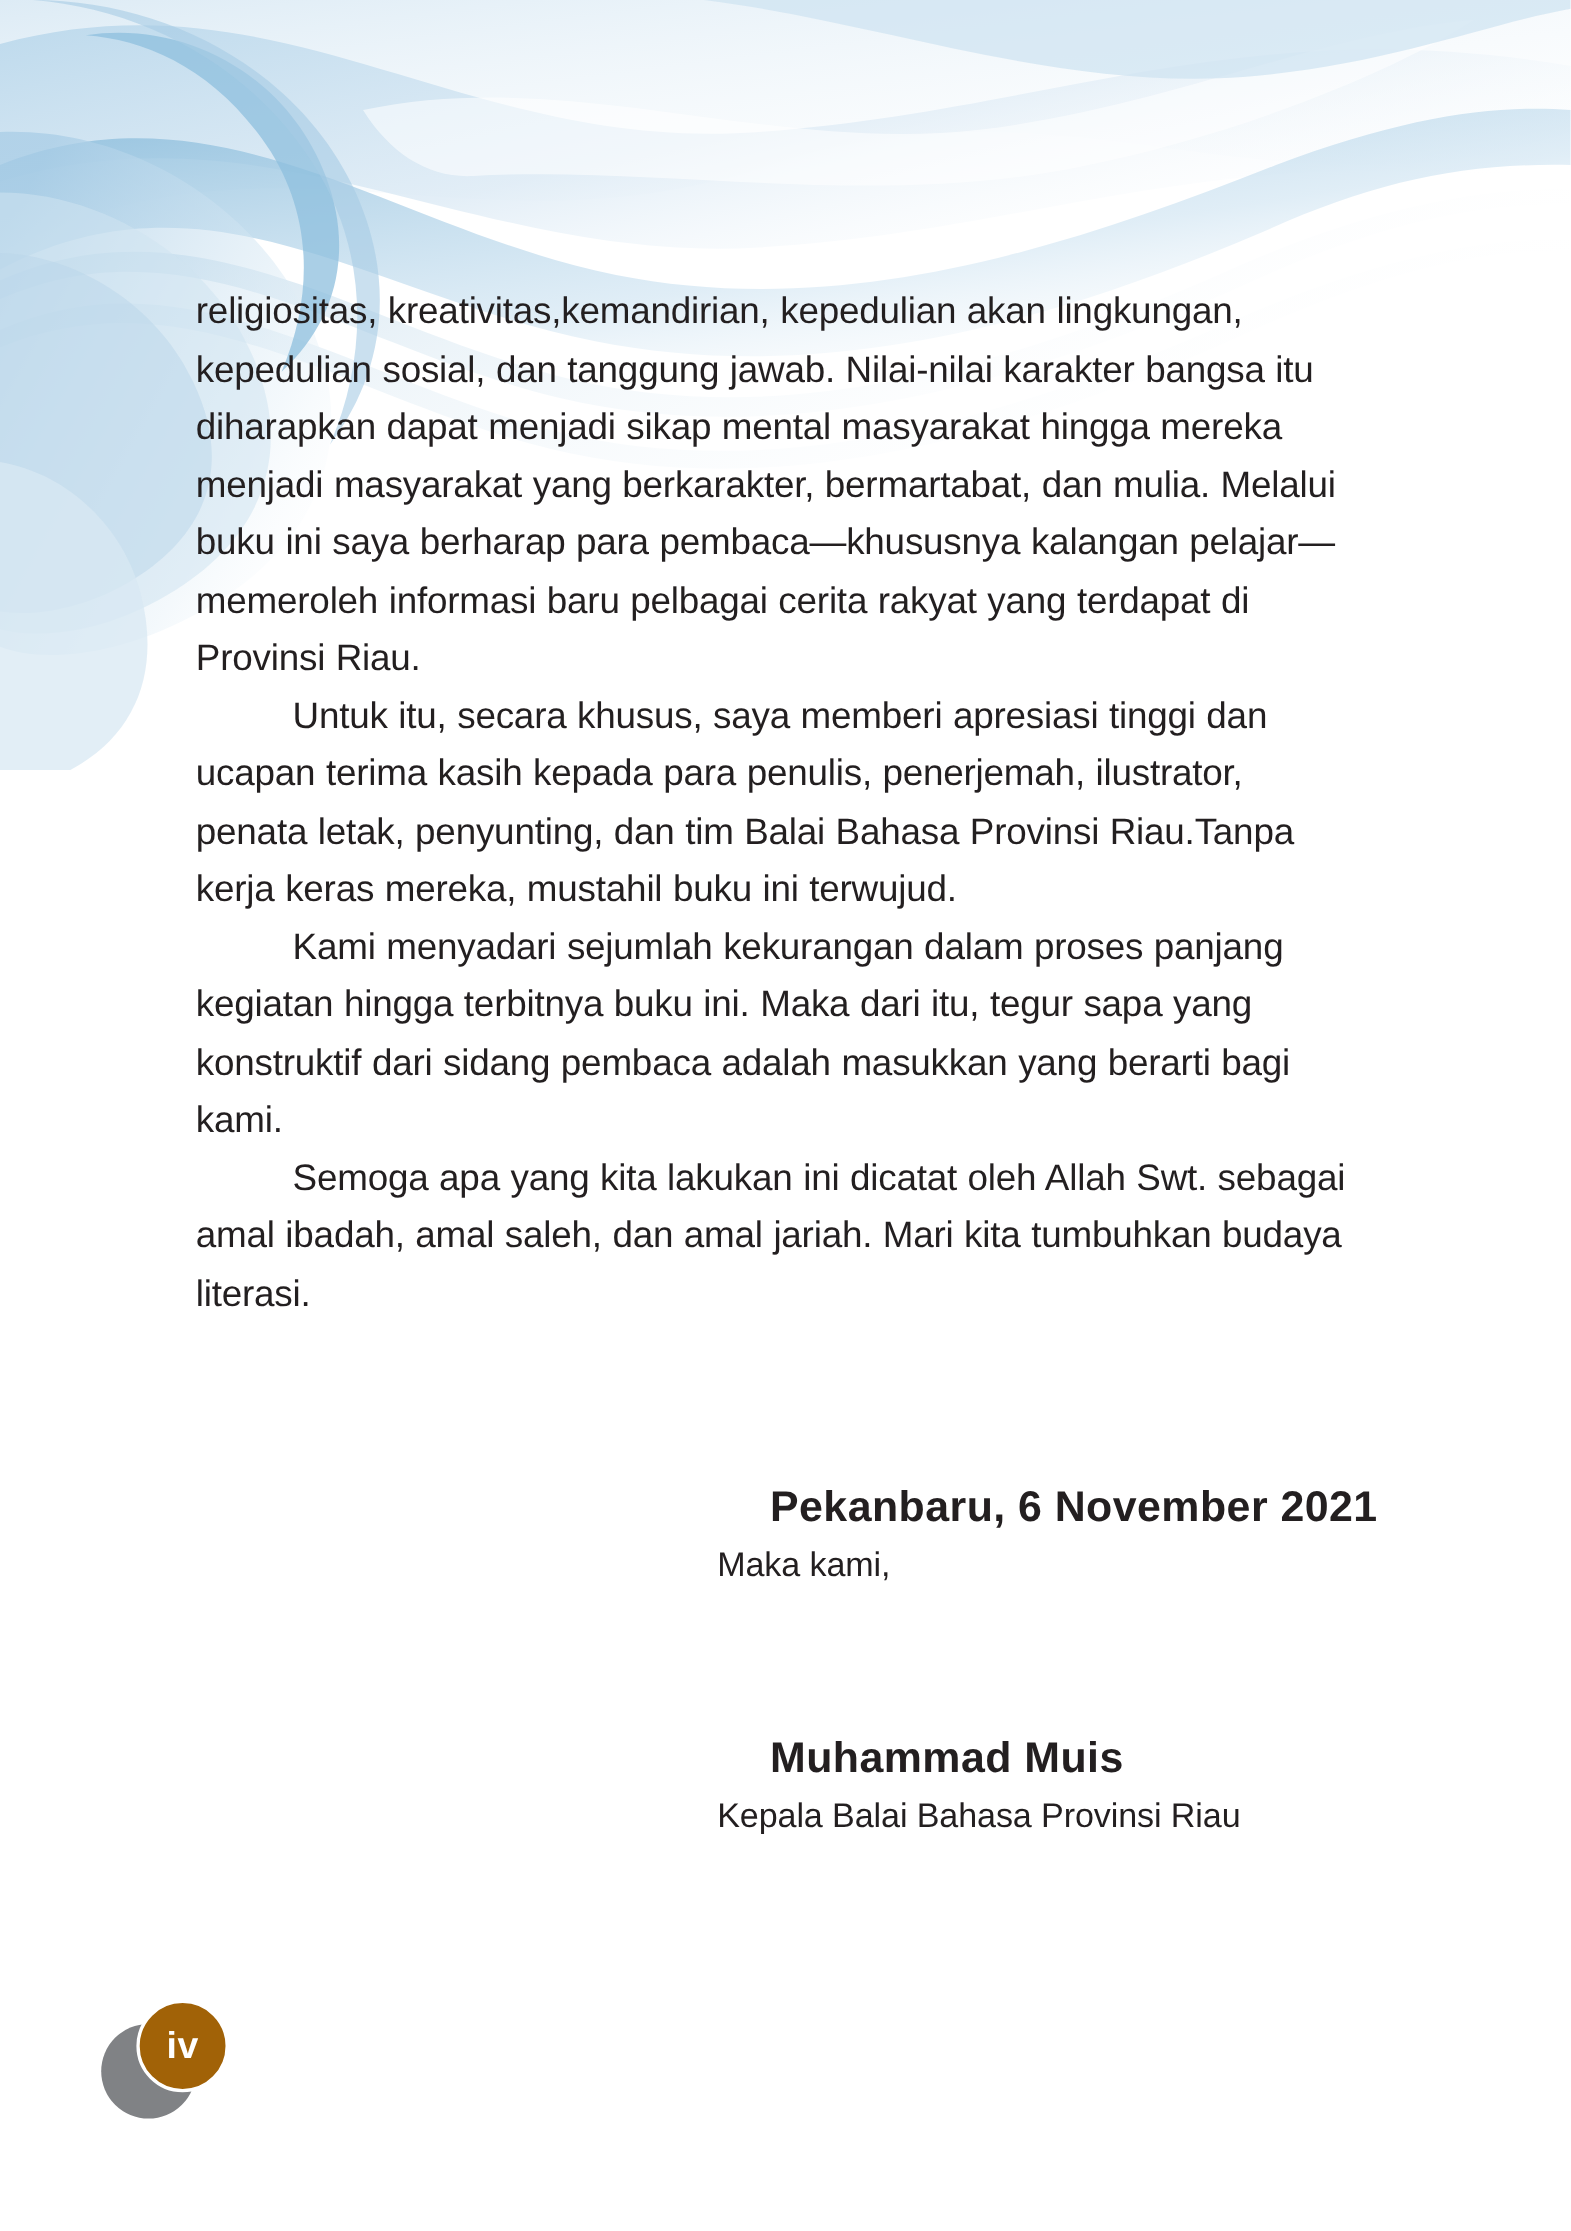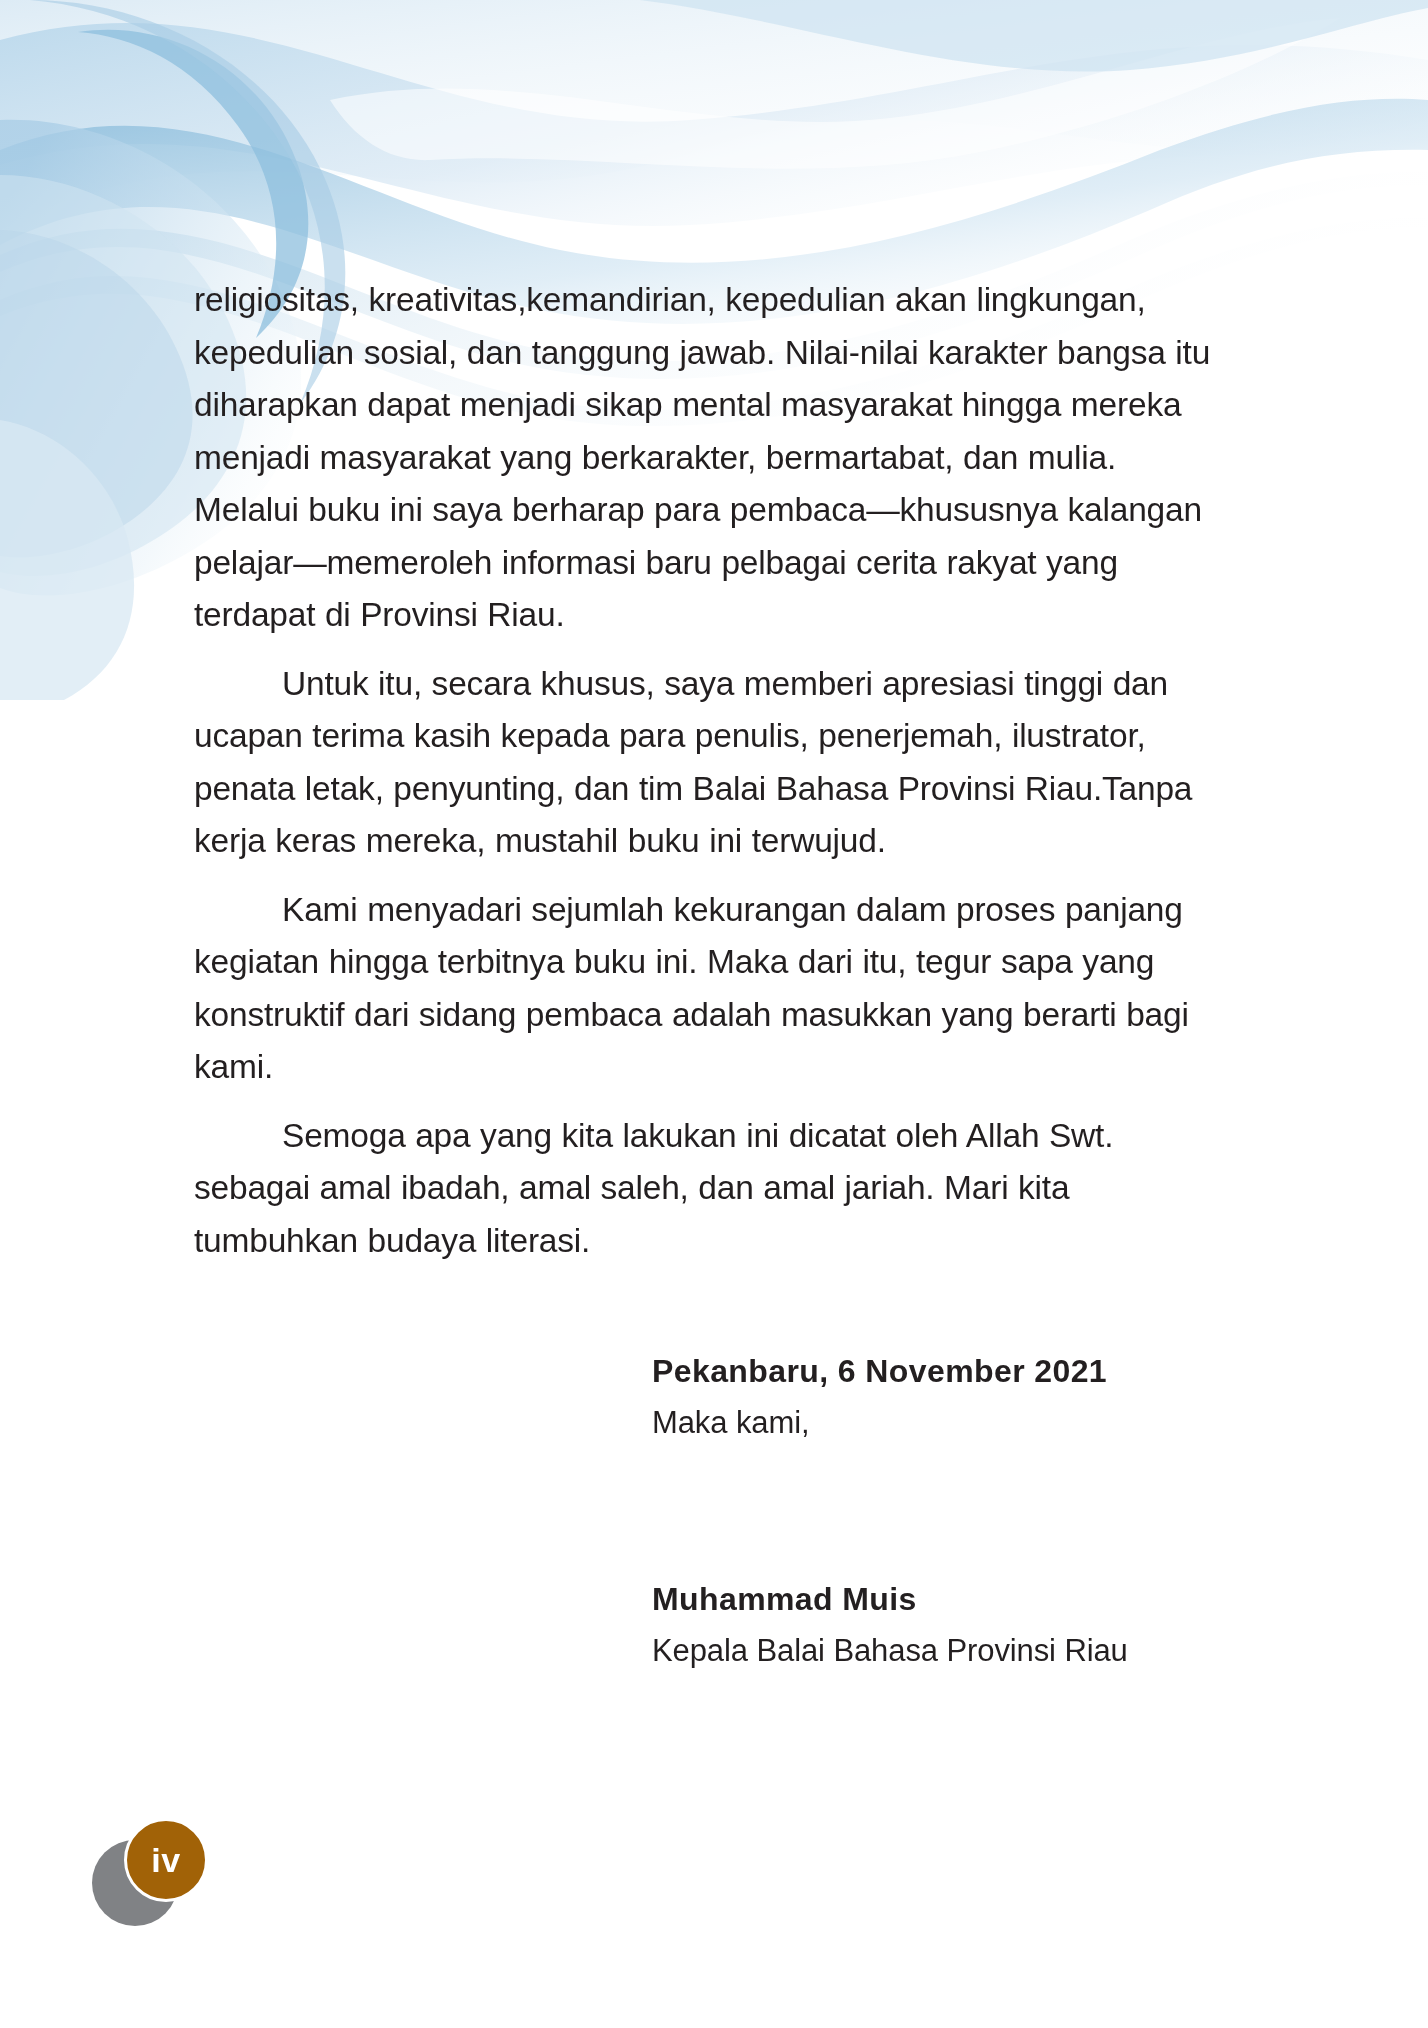--- a/index.html
+++ b/index.html
@@ -40,21 +40,21 @@
     left: 178px;
     top: 258px;
     width: 1060px;
   }
 
   .para {
     font-size: 33.5px;
     line-height: 52.5px;
     color: #231f20;
     letter-spacing: -0.2px;
-    margin: 16px;
+    margin: 0;
     text-align: left;
     word-spacing: 0.5px;
   }
   .para.indent {
     text-indent: 88px;
   }
 
   
   .signature {
     position: absolute;
@@ -63,22 +63,23 @@
     width: 700px;
   }
   .sig-line {
     font-size: 31px;
     line-height: 52px;
     color: #231f20;
     letter-spacing: -0.1px;
   }
   .sig-line.bold {
     font-weight: bold;
-    font-size: 32px;
+    font-size: 39px;
     letter-spacing: 0.4px;
+    margin-left: 48px;
   }
   .sig-gap-small { height: 62px; }
   .sig-gap-large { height: 62px; }
 
   
   .folio {
     position: absolute;
     left: 92px;
     top: 1818px;
     width: 150px;

